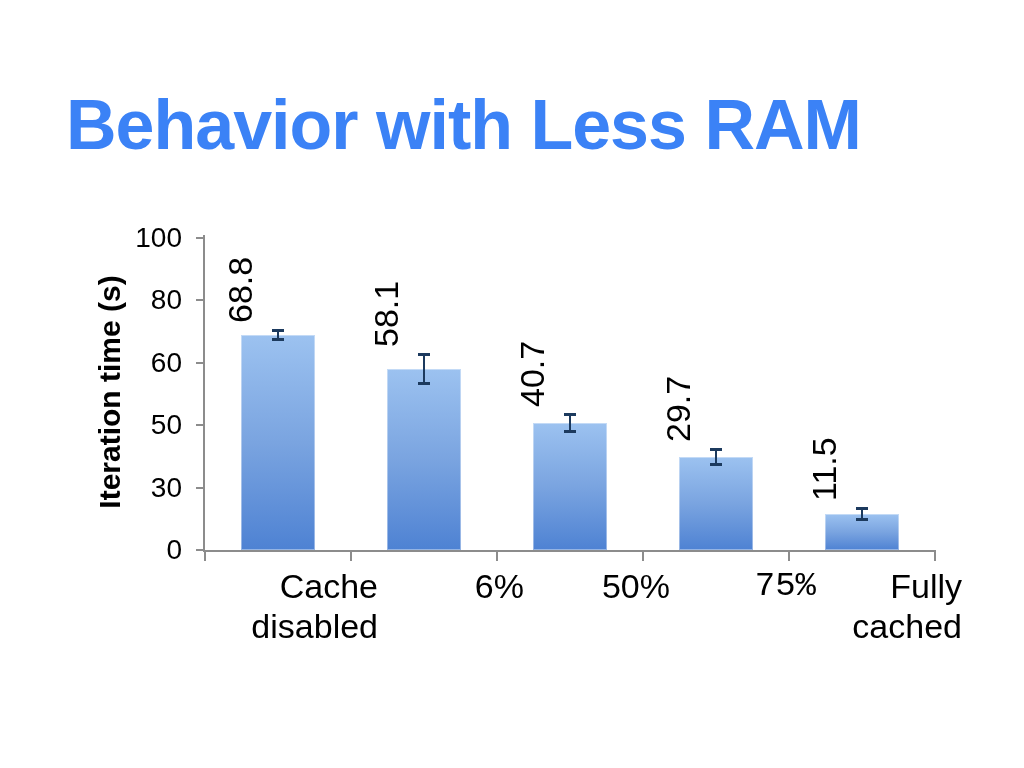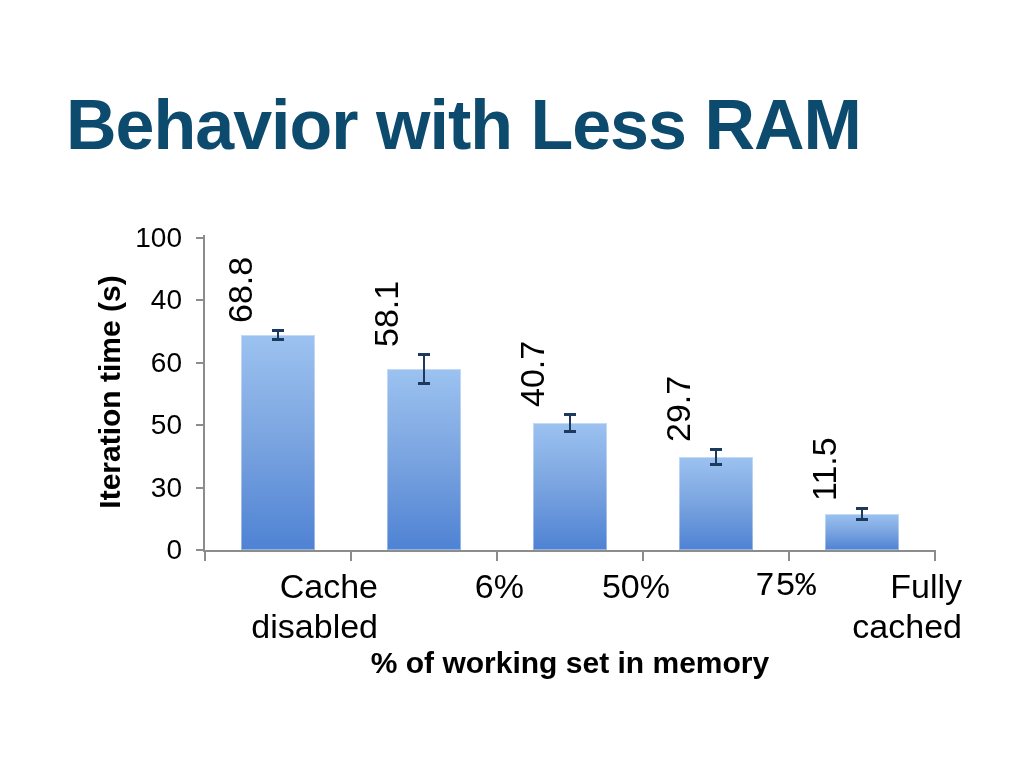--- a/index.html
+++ b/index.html
@@ -14,21 +14,21 @@
   }
   .slide-title {
     position: absolute;
     left: 66px;
     top: 90px;
     margin: 0;
     font-size: 70px;
     font-weight: bold;
     letter-spacing: -1px;
     line-height: 1.0;
-    color: #0c4a6e;
+    color: #3b82f6;
     white-space: nowrap;
   }
   .chart { position: absolute; left: 0; top: 0; width: 1024px; height: 768px; }
   .axis-line { position: absolute; background: #8c8c8c; }
   .y-axis-line { left: 203px; top: 235px; width: 2px; height: 317px; }
   .x-axis-line { left: 203px; top: 550px; width: 733px; height: 2px; }
   .y-tick { position: absolute; width: 8px; height: 2px; background: #8c8c8c; }
   .x-tick { position: absolute; width: 2px; height: 10px; background: #8c8c8c; }
   .y-tick-label {
     position: absolute;
@@ -112,21 +112,21 @@
     <div id="y-ticks">
         <div class="y-tick" style="left: 196px; top: 549px;"></div>
         <div class="y-tick-label" style="left: 92px; top: 531px;">0</div>
         <div class="y-tick" style="left: 196px; top: 486.6px;"></div>
         <div class="y-tick-label" style="left: 92px; top: 468.6px;">30</div>
         <div class="y-tick" style="left: 196px; top: 424.2px;"></div>
         <div class="y-tick-label" style="left: 92px; top: 406.2px;">50</div>
         <div class="y-tick" style="left: 196px; top: 361.8px;"></div>
         <div class="y-tick-label" style="left: 92px; top: 343.8px;">60</div>
         <div class="y-tick" style="left: 196px; top: 299.4px;"></div>
-        <div class="y-tick-label" style="left: 92px; top: 281.4px;">40</div>
+        <div class="y-tick-label" style="left: 92px; top: 281.4px;">80</div>
         <div class="y-tick" style="left: 196px; top: 237px;"></div>
         <div class="y-tick-label" style="left: 92px; top: 219px;">100</div>
       </div>
     <div id="x-ticks">
         <div class="x-tick" style="left: 204px; top: 551px;"></div>
         <div class="x-tick" style="left: 350px; top: 551px;"></div>
         <div class="x-tick" style="left: 496px; top: 551px;"></div>
         <div class="x-tick" style="left: 642px; top: 551px;"></div>
         <div class="x-tick" style="left: 788px; top: 551px;"></div>
         <div class="x-tick" style="left: 934px; top: 551px;"></div>
@@ -171,15 +171,14 @@
     <div id="category-labels">
         <div class="category-label" style="left: 178px; top: 566px;">Cache
 disabled</div>
         <div class="category-label" style="left: 324px; top: 566px;">6%</div>
         <div class="category-label" style="left: 470px; top: 566px;">50%</div>
         <div class="category-label" style="left: 616px; top: 566px; font-family: Liberation Mono, monospace;">75%</div>
         <div class="category-label" style="left: 762px; top: 566px;">Fully
 cached</div>
       </div>
 
-    <div class="x-axis-title">% of working set in memory</div>
   </div>
 </div>
 
 </body></html>

